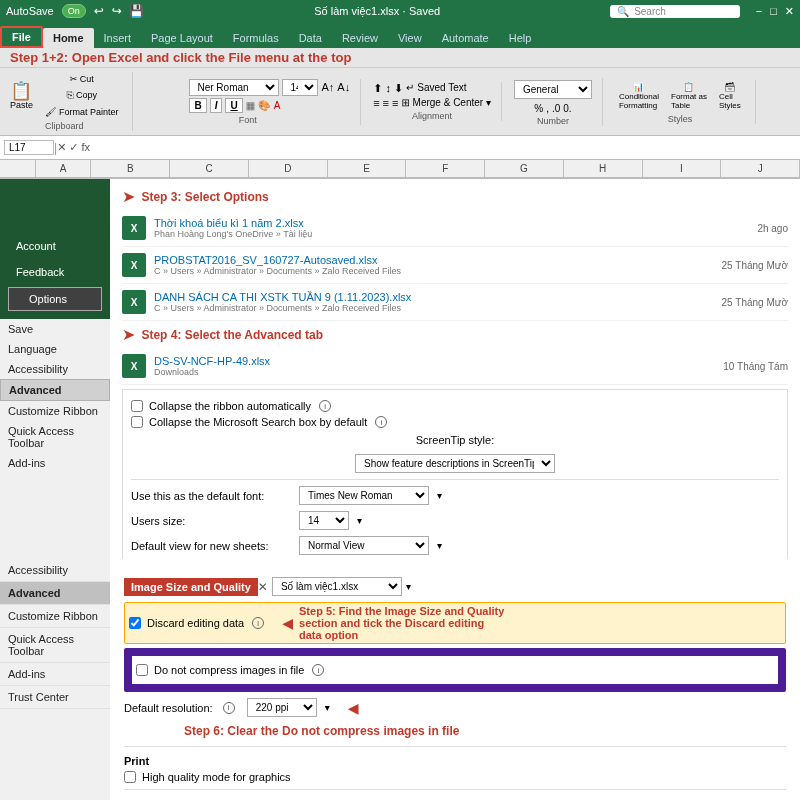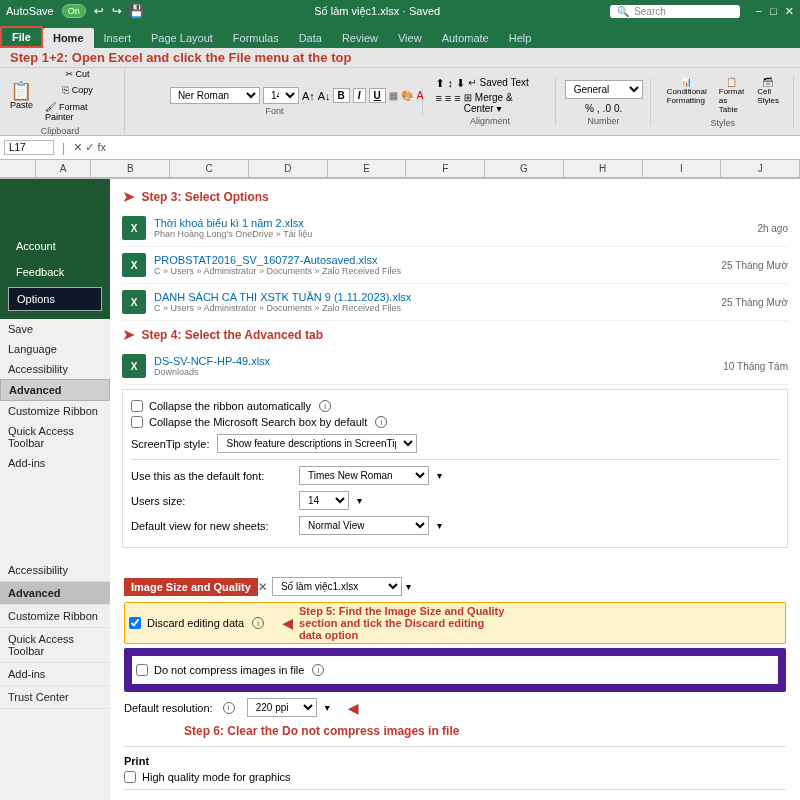--- a/index.html
+++ b/index.html
@@ -19,28 +19,28 @@
 
     
     .step-banner { background: #e7e6e6; padding: 2px 10px; font-size: 13px; font-weight: bold; color: #c0392b; border-bottom: 1px solid #ccc; }
 
     
     .ribbon-content { background: #e7e6e6; border-bottom: 1px solid #bbb; padding: 2px 6px; display: flex; gap: 12px; height: 68px; align-items: center; }
     .ribbon-group { display: flex; flex-direction: column; align-items: center; border-right: 1px solid #ccc; padding-right: 10px; gap: 2px; min-width: 60px; }
     .ribbon-group-label { font-size: 9px; color: #555; margin-top: auto; }
     .ribbon-btn { display: flex; flex-direction: column; align-items: center; font-size: 9px; cursor: pointer; padding: 2px 4px; border-radius: 2px; }
     .ribbon-icon { font-size: 18px; line-height: 1; }
-    .font-controls { display: flex; flex-direction: row; gap: 2px; padding-left: 44px; }
+    .font-controls { display: flex; flex-direction: column; gap: 2px; padding-left: 44px; }
     .font-row { display: flex; gap: 3px; align-items: center; }
     .font-select { font-size: 10px; border: 1px solid #aaa; padding: 1px 3px; background: white; width: 90px; }
     .font-size-select { font-size: 10px; border: 1px solid #aaa; padding: 1px 3px; background: white; width: 36px; }
     .format-btn { font-size: 10px; border: 1px solid #aaa; padding: 1px 4px; background: white; cursor: pointer; font-weight: bold; }
 
     
-    .formula-bar { display: flex; align-items: center; background: #fff; border-bottom: 1px solid #bbb; height: 24px; padding: 0 4px; gap: 8px; }
+    .formula-bar { display: flex; align-items: center; background: #fff; border-bottom: 1px solid #bbb; height: 24px; padding: 0 4px; gap: 0; }
     .cell-ref { border: 1px solid #bbb; padding: 1px 4px; width: 50px; font-size: 10px; }
     .formula-divider { color: #999; font-size: 12px; }
     .formula-icons { display: flex; gap: 3px; color: #555; font-size: 11px; }
     .formula-input { flex: 1; border: none; font-size: 11px; outline: none; padding: 0 4px; }
 
     
     .sheet-header-row { display: flex; background: #f0f0f0; border-bottom: 1px solid #bbb; height: 18px; }
     .sheet-corner { width: 36px; border-right: 1px solid #bbb; background: #f0f0f0; }
     .col-header { flex: 1; text-align: center; font-size: 10px; border-right: 1px solid #bbb; color: #444; line-height: 18px; min-width: 50px; }
     .col-a { min-width: 36px; flex: 0.7; }
@@ -72,21 +72,21 @@
     
     .bottom-area { display: flex; height: 310px; }
     .bottom-sidebar { width: 110px; background: #f0f0f0; display: flex; flex-direction: column; }
     .bottom-sidebar-item { padding: 5px 8px; font-size: 11px; color: #222; cursor: pointer; border-bottom: 1px solid #e0e0e0; }
     .bottom-sidebar-item.active { background: #c0c0c0; font-weight: bold; }
 
     
     .options-content { flex: 1; background: #fff; padding: 10px 14px; overflow-y: auto; }
     .checkbox-row { display: flex; align-items: center; gap: 6px; margin: 4px 0; font-size: 11px; }
     .checkbox-row input[type=checkbox] { width: 12px; height: 12px; }
-    .screentip-row { display: flex; align-items: center; gap: 8px; margin: 6px 0; font-size: 11px; }
+    .screentip-row { display: flex; align-items: center; gap: 8px; margin: 6px 0; font-size: 11px; flex-direction: column; }
     .screentip-select { font-size: 10px; border: 1px solid #aaa; padding: 2px 4px; background: white; width: 200px; }
     .option-row { display: flex; align-items: center; gap: 8px; margin: 6px 0; font-size: 11px; }
     .option-label { min-width: 160px; }
     .option-select { font-size: 10px; border: 1px solid #aaa; padding: 2px 4px; background: white; width: 130px; }
     .option-select-sm { font-size: 10px; border: 1px solid #aaa; padding: 2px 4px; background: white; width: 50px; }
 
     
     .section-header { display: flex; align-items: center; gap: 0; margin: 8px 0 6px 0; }
     .section-title-box { background: #c0392b; color: white; padding: 2px 6px; font-size: 11px; font-weight: bold; border: 1px solid #c0392b; }
     .file-selector { display: flex; align-items: center; gap: 4px; }
@@ -255,21 +255,21 @@
     <div class="col-header">J</div>
   </div>
 </div>
 
 <div class="main-layout">
 
   <div class="sidebar">
     <div class="sidebar-top">
       <div class="sidebar-menu-item">Account</div>
       <div class="sidebar-menu-item">Feedback</div>
-      <div style="background:#0f172a;padding:5px 8px;font-size:11px;color:#fff;cursor:pointer;border:1px solid #aaa;">Options</div>
+      <div style="background:#404040;padding:5px 20px;font-size:11px;color:#fff;cursor:pointer;border:1px solid #aaa;">Options</div>
     </div>
     <div class="sidebar-white">
       <div class="sidebar-item-normal">Save</div>
       <div class="sidebar-item-normal">Language</div>
       <div class="sidebar-item-normal">Accessibility</div>
       <div class="sidebar-item-active">Advanced</div>
       <div class="sidebar-item-normal">Customize Ribbon</div>
       <div class="sidebar-item-normal">Quick Access Toolbar</div>
       <div class="sidebar-item-normal">Add-ins</div>
     </div>

